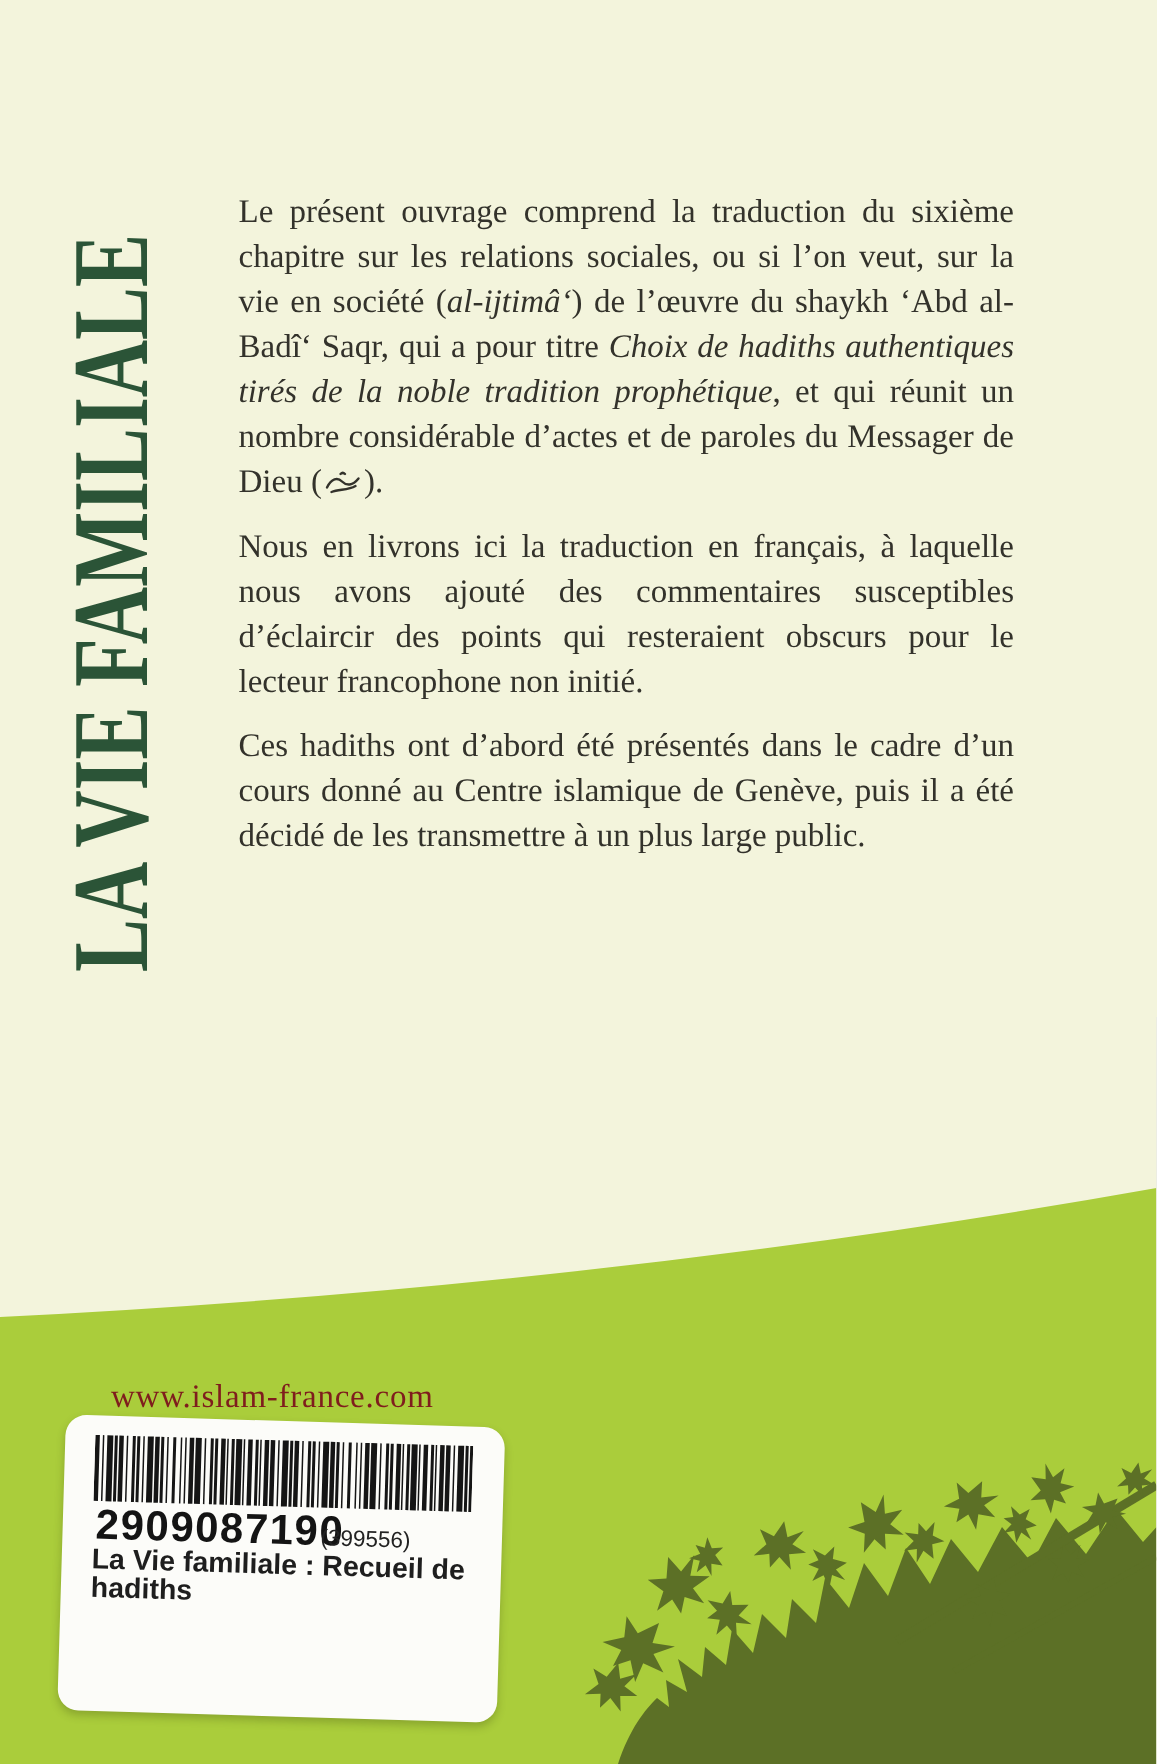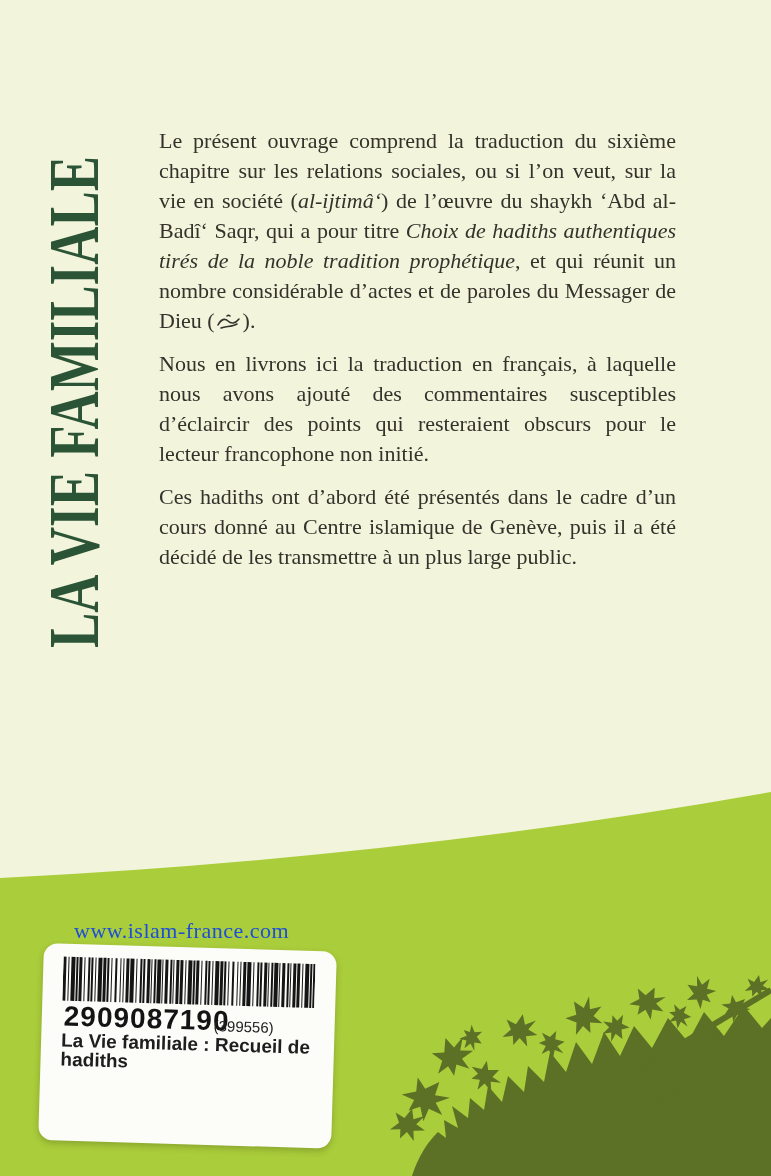--- a/index.html
+++ b/index.html
@@ -20,21 +20,21 @@
   }
   .blurb p{margin:0 0 13px 0;}
   .blurb em{font-style:italic;}
   .saws-icon{display:inline-block;width:28px;height:20px;vertical-align:-4px;}
   
   .band-svg{position:absolute;left:0;top:780px;display:block;}
   
   .website{
     position:absolute;left:74px;top:918px;
     font-family:"Liberation Serif",serif;font-size:22px;
-    color:#1d4ed8;letter-spacing:.5px;white-space:nowrap;
+    color:#7f1d1d;letter-spacing:.5px;white-space:nowrap;
   }
   
   .sticker{
     position:absolute;left:44px;top:943px;width:293px;height:197px;
     background:#fcfcf9;border-radius:14px;
     transform:rotate(1.7deg);transform-origin:top left;
     box-shadow:0 3px 6px rgba(55,65,15,.28);
   }
   .sticker .barcode{position:absolute;left:20px;top:12px;}
   .sticker .num{

